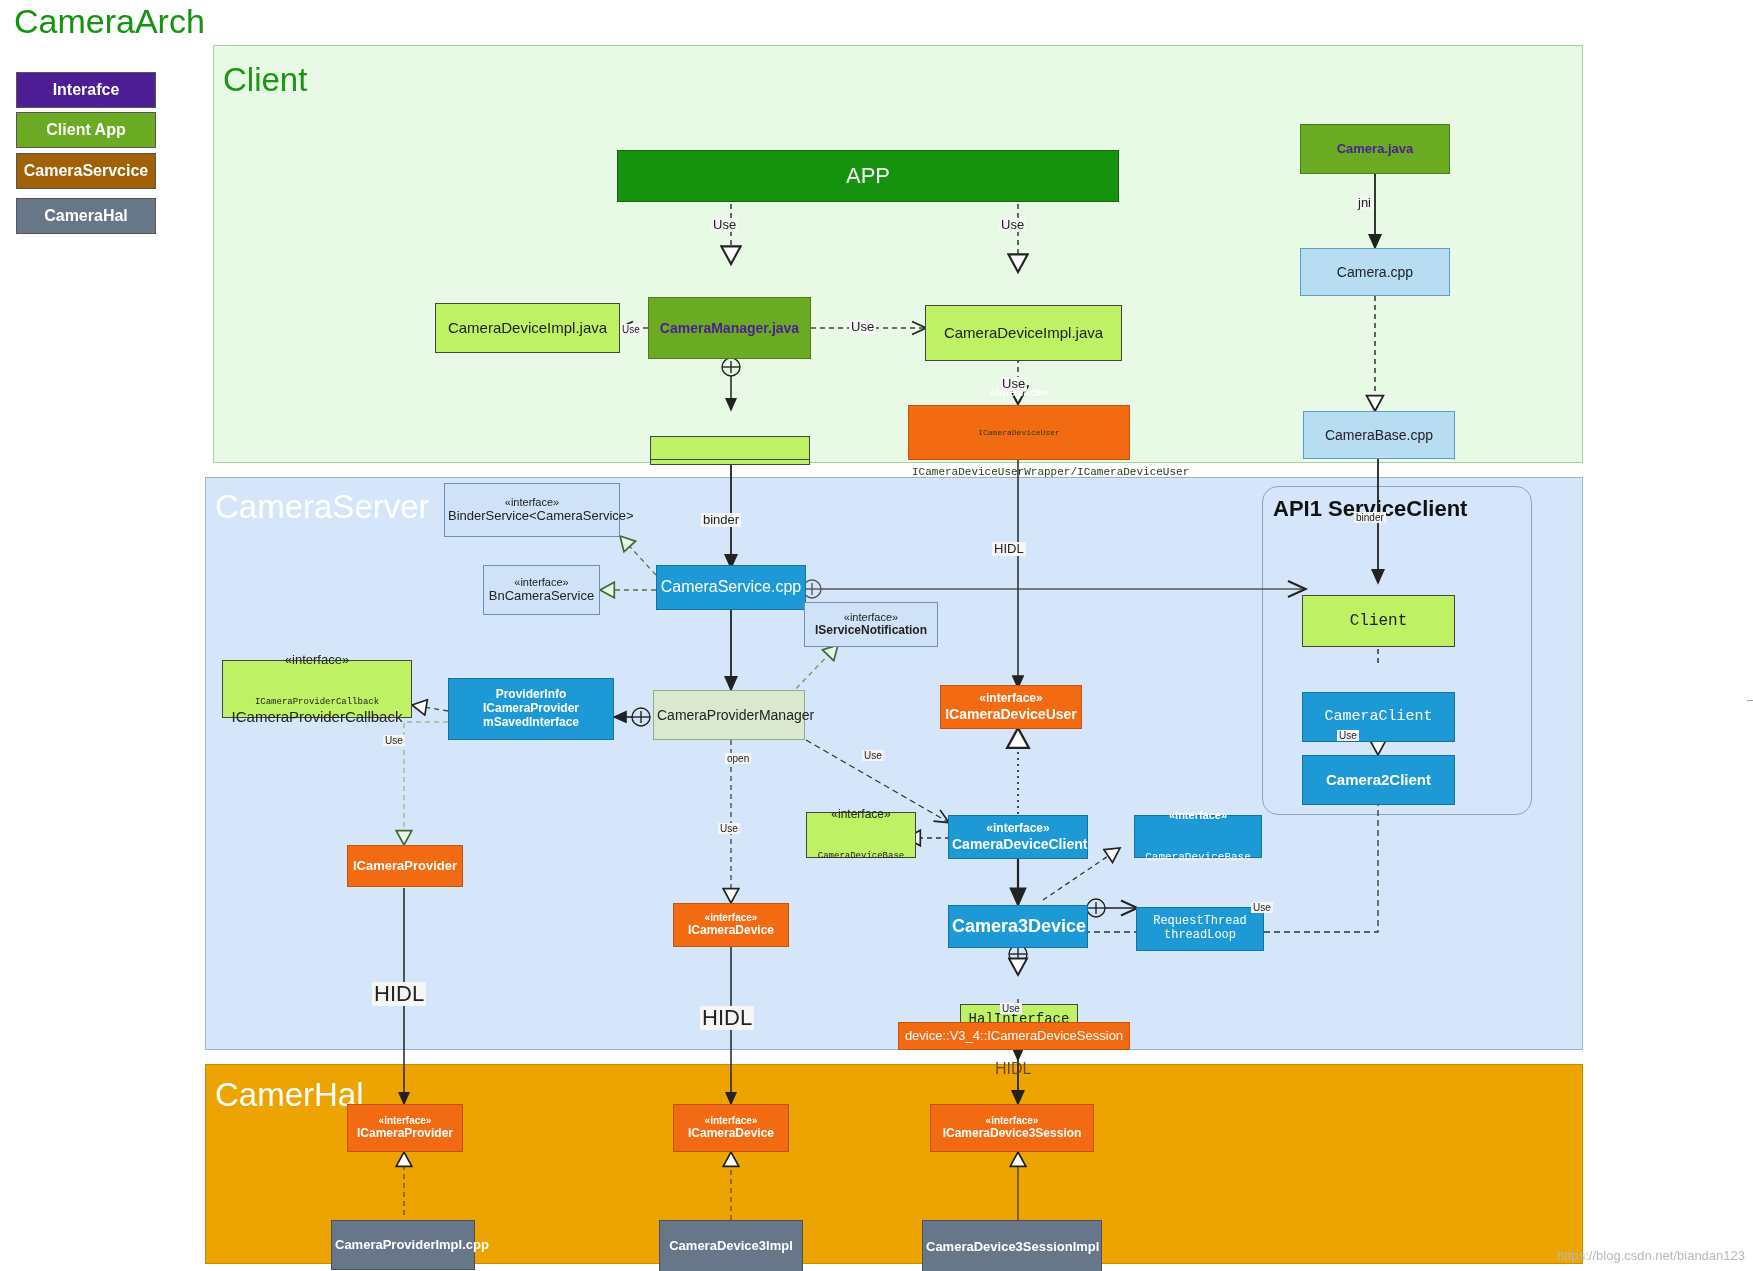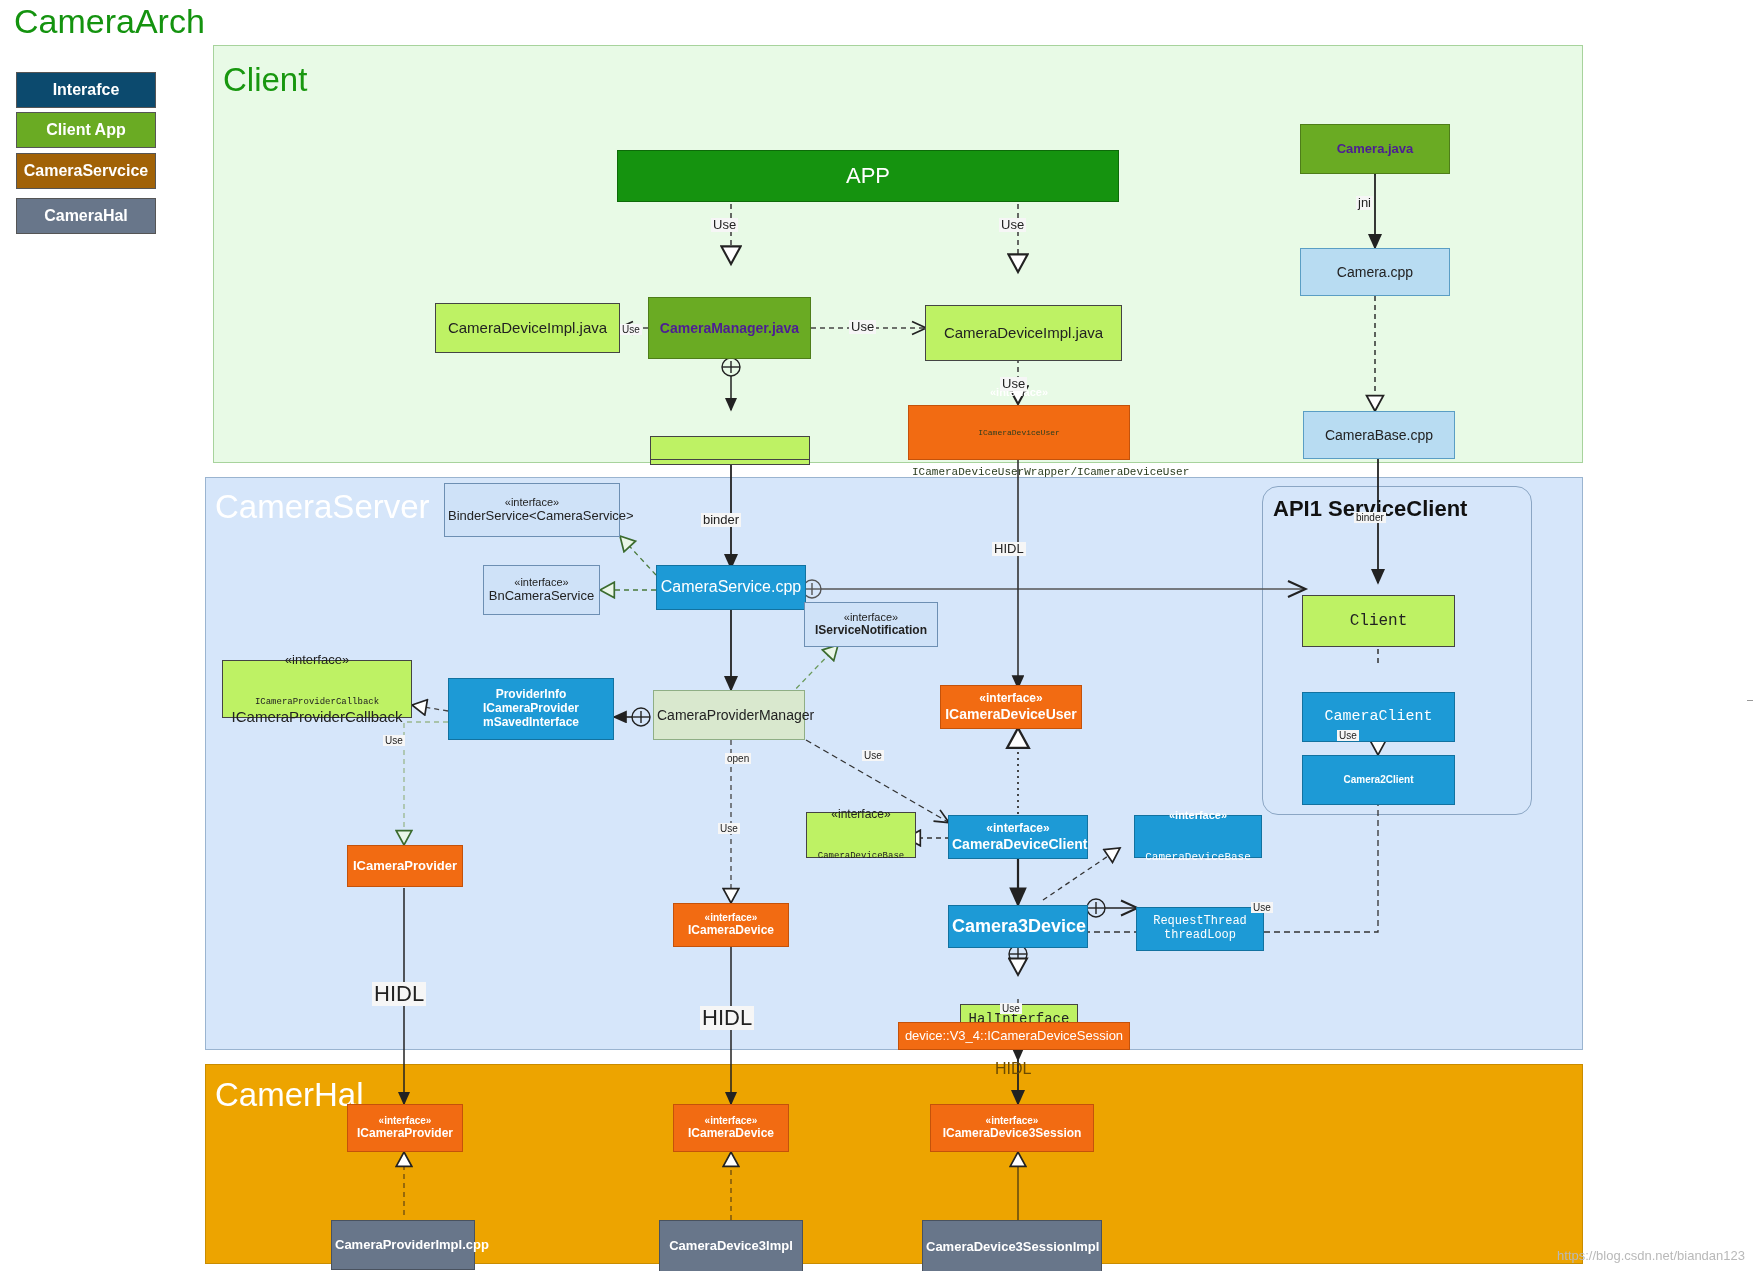--- a/index.html
+++ b/index.html
@@ -123,21 +123,21 @@
     width: 6px; height: 1px; background: #999;
   }
 </style>
 </head>
 <body>
 
 <div id="page">
 
   <div id="arch-title">CameraArch</div>
 
-  <div class="legend-item" style="top:72px;  background:#0c4a6e;">Interafce</div>
+  <div class="legend-item" style="top:72px;  background:#4c1d95;">Interafce</div>
   <div class="legend-item" style="top:112px; background:#6aab23;">Client App</div>
   <div class="legend-item" style="top:153px; background:#a16207;">CameraServcice</div>
   <div class="legend-item" style="top:198px; background:#68768a;">CameraHal</div>
 
   <div class="band" id="band-client">
     <div class="band-title">Client</div>
   </div>
   <div class="band" id="band-server">
     <div class="band-title">CameraServer</div>
   </div>
@@ -373,21 +373,21 @@
   <div class="node n-orange" style="left:898px; top:1022px; width:232px; height:28px; font-size:13px;">
     <span class="l1">device::V3_4::ICameraDeviceSession</span>
   </div>
 
   <div class="node n-white mono" style="left:1302px; top:566px; width:153px; height:52px; font-size:16px;">
     <span class="l1">Client</span>
   </div>
   <div class="node n-blue mono" style="left:1302px; top:663px; width:153px; height:50px; font-size:15px;">
     <span class="l1">CameraClient</span>
   </div>
-  <div class="node n-blue" style="left:1302px; top:755px; width:153px; height:50px; font-size:10px; font-weight:bold;">
+  <div class="node n-blue" style="left:1302px; top:755px; width:153px; height:50px; font-size:15px; font-weight:bold;">
     <span class="l1">Camera2Client</span>
   </div>
 
   <div class="node n-orange" style="left:347px; top:1104px; width:116px; height:48px;">
     <span class="l1 stereo" style="font-size:10px;">«interface»</span>
     <span class="l2 bold" style="font-size:12px;">ICameraProvider</span>
   </div>
   <div class="node n-orange" style="left:673px; top:1104px; width:116px; height:48px;">
     <span class="l1 stereo" style="font-size:10px;">«interface»</span>
     <span class="l2 bold" style="font-size:12px;">ICameraDevice</span>

